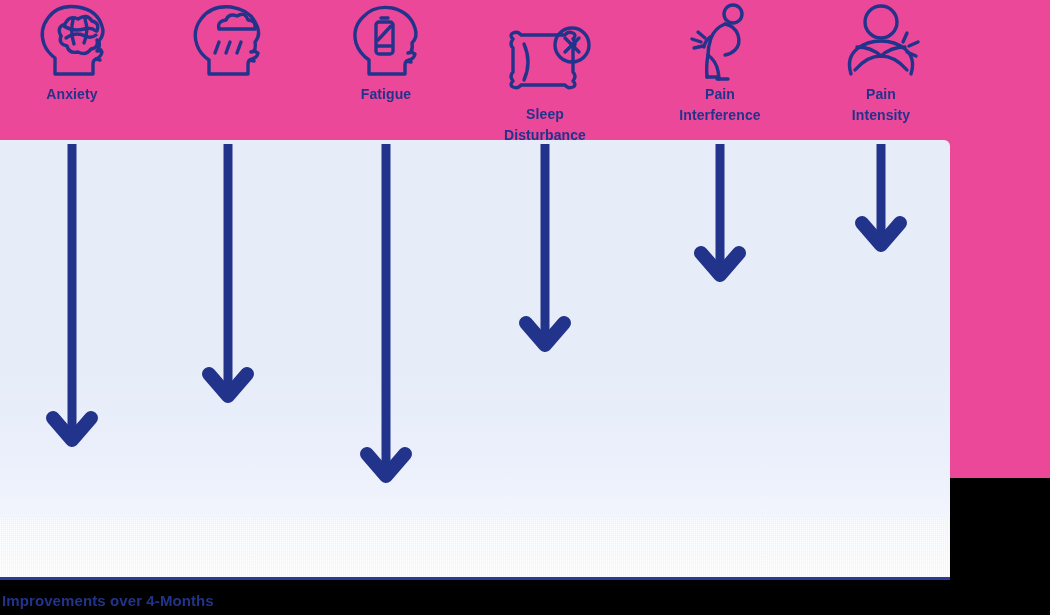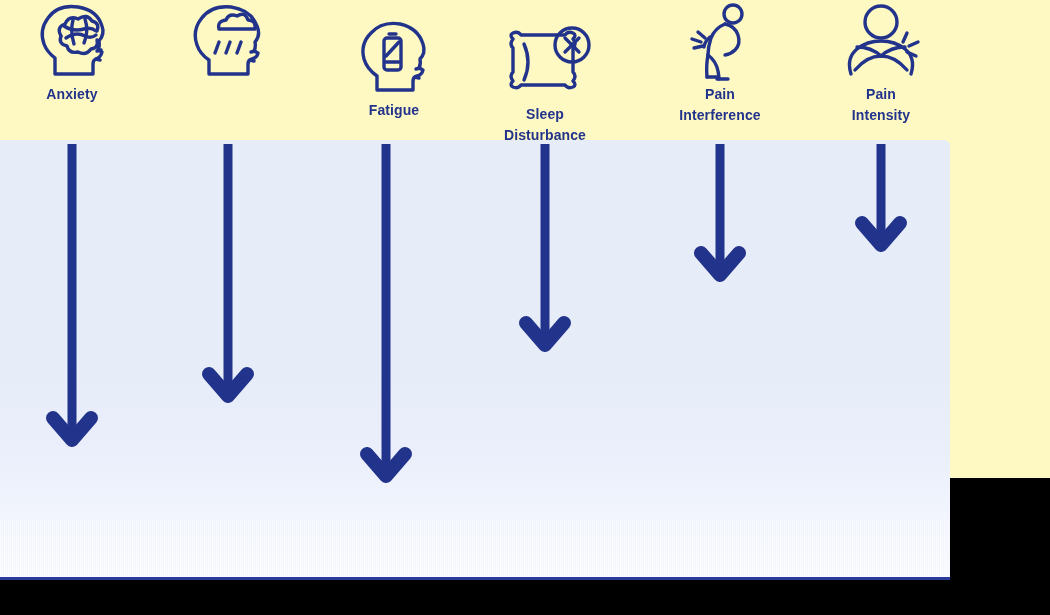--- a/index.html
+++ b/index.html
@@ -6,21 +6,21 @@
   html, body {
     margin: 0; padding: 0;
     background: #000;
     width: 1050px; height: 615px;
     font-family: "Liberation Sans", sans-serif;
     overflow: hidden;
   }
   #stage {
     position: relative;
     width: 1050px; height: 478px;
-    background: #fef9c3;
+    background: #ec4899;
   }
 
   
   .col {
     position: absolute;
     top: 0;
     width: 150px;
     text-align: center;
   }
   .icon-wrap {
@@ -119,21 +119,21 @@
         <path d="M62 50 l4 -1"></path>
         <path d="M61 58 l4 1"></path>
         <path d="M30 27 q-2 -8 7 -9 q3 -7 11 -4 q8 -5 11 4 q8 0 7 9 z"></path>
         <path d="M30 40 l-4 11"></path>
         <path d="M41 40 l-4 11"></path>
         <path d="M52 40 l-4 11"></path>
       </svg>
     </div>
   </div>
 
-  <div class="col" style="left:319px;margin-top:16px;">
+  <div class="col" style="left:311px;">
     <div class="icon-wrap">
       <svg width="78" height="80" viewBox="0 0 78 80" fill="none" stroke="#22338C" stroke-width="3.4" stroke-linecap="round" stroke-linejoin="round">
         <path d="M22 72 L22 58 Q12 51 9 41 Q5 26 16 15 Q27 3 45 6
                  Q63 10 68 26 Q71 35 65 41 Q66 46 64 50 L68 52
                  Q67 57 62 58 Q58 59 58 63 L58 72 Z"></path>
         <path d="M61 51 l4 -1"></path>
         <path d="M60 59 l4 1"></path>
         <rect x="29" y="20" width="17" height="32" rx="3"></rect>
         <path d="M34 16 h7"></path>
         <path d="M31 44 h13"></path>
@@ -232,14 +232,15 @@
   </div>
 
   <div class="arrow" style="left:857px;">
     <svg width="48" height="135" viewBox="0 0 48 135">
       <path d="M24 4 L24 105" stroke="#22338C" stroke-width="9" stroke-linecap="butt"></path>
       <path d="M5 83 L24 105 L43 83" fill="none" stroke="#22338C" stroke-width="14" stroke-linecap="round" stroke-linejoin="round"></path>
     </svg>
   </div>
 
   <div id="rule"></div>
+  <div id="caption">Improvements over 4-Months</div>
 
 </div>
 
 </body></html>

